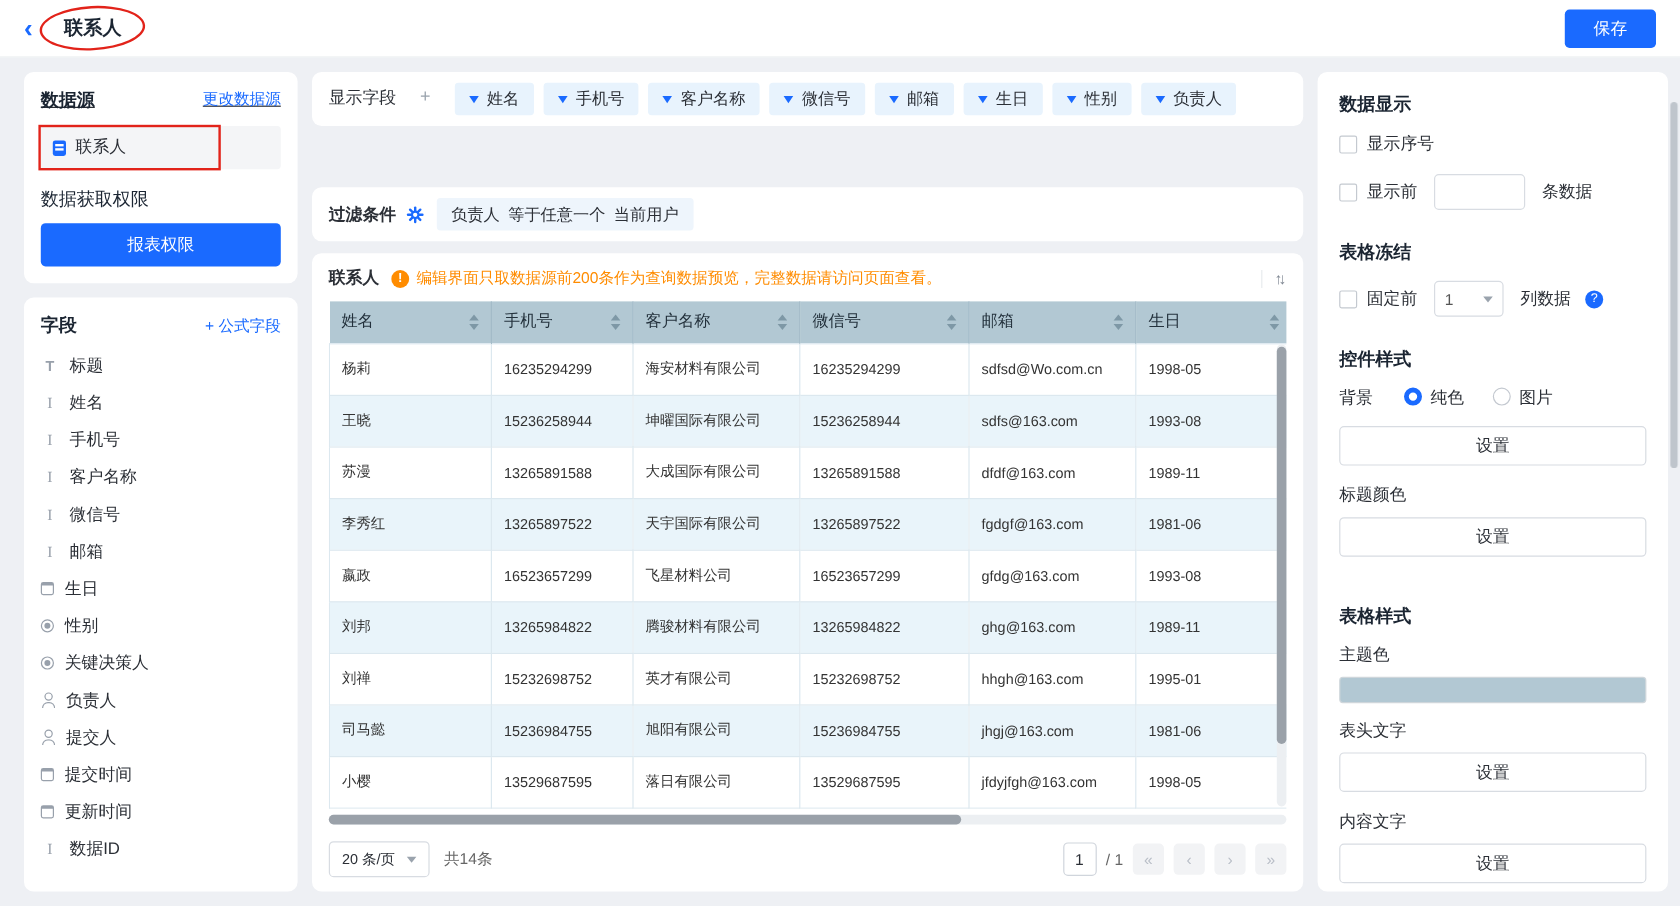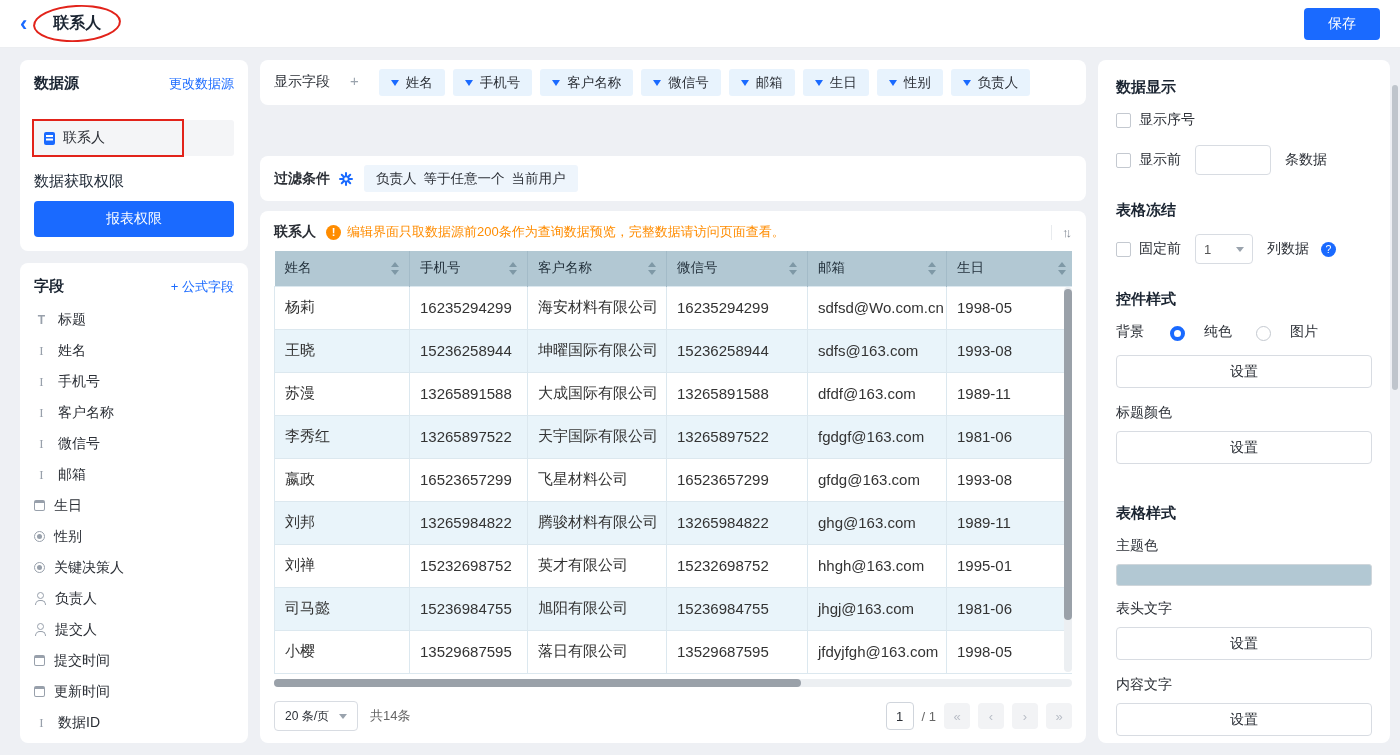--- a/index.html
+++ b/index.html
@@ -18,21 +18,21 @@
   .title-wrap{position:relative;padding:5px 16px;}
   .page-title{font-size:16px;font-weight:bold;color:#1b2532;}
   .ellipse{position:absolute;inset:-3px -4px;border:2.5px solid var(--annotation);border-radius:50%;transform:rotate(-3deg);pointer-events:none;}
   .save-btn{margin-left:auto;background:var(--primary);color:#fff;border:none;border-radius:4px;height:32px;padding:4px 24px;font-size:14px;cursor:pointer;}
   
   .layout{display:flex;gap:12px;padding:12px 10px 12px 20px;height:707px;}
   .card{background:#fff;border-radius:8px;}
   
   .left-col{width:228px;flex-shrink:0;display:flex;flex-direction:column;gap:12px;}
   .ds-card{padding:14px;}
-  .ds-head{display:flex;justify-content:space-between;align-items:center;margin-bottom:27px;}
+  .ds-head{display:flex;justify-content:space-between;margin-bottom:12px;text-decoration:underline;}
   .sec-title-sm{font-weight:bold;font-size:15px;color:#1b2532;}
   .link{color:var(--primary);font-size:13px;cursor:pointer;text-decoration:none;}
   .ds-item{position:relative;display:flex;align-items:center;gap:8px;background:#f4f5f7;height:36px;padding:0 10px;border-radius:3px;font-size:14px;}
   .doc-icon{width:11px;height:13px;background:var(--primary);border-radius:2px;position:relative;flex-shrink:0;}
   .doc-icon::after{content:"";position:absolute;left:2px;right:2px;top:3.5px;height:1.5px;background:#fff;box-shadow:0 3.5px 0 #fff;}
   .red-box{position:absolute;left:-2px;top:-1px;width:152px;height:38px;border:2px solid var(--annotation);pointer-events:none;}
   .perm-title{font-weight:normal;font-size:15px;color:#1b2532;margin:16px 0 10px;}
   .perm-btn{width:100%;height:36px;background:var(--primary);color:#fff;border:none;border-radius:4px;font-size:14px;cursor:pointer;}
   .fields-card{padding:14px;flex:1;overflow:hidden;}
   .fields-head{display:flex;justify-content:space-between;align-items:center;margin-bottom:8px;}
@@ -66,21 +66,21 @@
   .order-icon{border-left:1px solid #e8ebee;padding-left:10px;color:#808893;font-size:13px;letter-spacing:-3px;cursor:pointer;padding-right:3px;}
   .table-zone{position:relative;}
   .table-clip{overflow:hidden;width:100%;}
   table{border-collapse:collapse;table-layout:fixed;width:802px;}
   thead th{background:var(--table-header);height:35px;padding:0;font-weight:normal;font-size:13.5px;color:#23313c;border-right:1px solid #a3bbc8;cursor:pointer;}
   .th-flex{display:flex;align-items:center;padding:0 10px;overflow:hidden;white-space:nowrap;}
   .sort{display:inline-flex;flex-direction:column;gap:2.5px;margin-left:auto;padding-left:6px;}
   .sort i{width:0;height:0;border-left:4px solid transparent;border-right:4px solid transparent;}
   .sort .up{border-bottom:5px solid #7e98a6;}
   .sort .down{border-top:5px solid #7e98a6;}
-  tbody td{height:43px;padding:0 10px;font-size:15px;color:#333;border:1px solid #dce8ef;white-space:nowrap;overflow:hidden;background:#fff;}
+  tbody td{height:43px;padding:0 10px;font-size:12px;color:#333;border:1px solid #dce8ef;white-space:nowrap;overflow:hidden;background:#fff;}
   tbody tr:nth-child(even) td{background:var(--row-alt);}
   .v-scroll{position:absolute;top:36px;right:0;width:8px;height:385px;background:#eceff2;border-radius:4px;cursor:pointer;}
   .v-thumb{position:absolute;top:2px;left:0;width:8px;height:86%;background:#9aa1a9;border-radius:4px;}
   .h-scroll{height:8px;background:#eceff2;border-radius:4px;margin-top:5px;position:relative;cursor:pointer;}
   .h-thumb{position:absolute;left:0;top:0;height:8px;width:66%;background:#9aa1a9;border-radius:4px;}
   .preview-foot{display:flex;align-items:center;margin-top:auto;padding-top:12px;}
   .page-size{display:flex;align-items:center;gap:10px;border:1px solid #d8dce2;border-radius:4px;height:30px;padding:0 10px;font-size:12px;cursor:pointer;background:#fff;}
   .sel-caret{width:0;height:0;border-left:4px solid transparent;border-right:4px solid transparent;border-top:5px solid #9aa3ad;}
   .total{margin-left:12px;color:#666;font-size:13px;}
   .pager{margin-left:auto;display:flex;align-items:center;gap:8px;}
@@ -93,21 +93,21 @@
   .right-card{height:100%;padding:18px;overflow:hidden;}
   .sec-title{font-weight:bold;font-size:15px;color:#1b2532;margin:26px 0 14px;}
   .sec-title.first{margin-top:0;}
   .check-row{display:flex;align-items:center;gap:8px;margin-bottom:16px;}
   .checkbox{width:15px;height:15px;border:1px solid #c4c9d0;border-radius:2px;background:#fff;cursor:pointer;flex-shrink:0;}
   .mini-input{width:76px;height:30px;border:1px solid #d8dce2;border-radius:4px;margin:0 6px;padding:0 8px;font-size:13px;outline:none;}
   .mini-select{width:58px;height:30px;border:1px solid #d8dce2;border-radius:4px;display:inline-flex;align-items:center;justify-content:space-between;padding:0 8px;margin:0 6px;color:#555;font-size:13px;cursor:pointer;background:#fff;}
   .q-icon{width:15px;height:15px;border-radius:50%;background:var(--primary);color:#fff;font-size:10.5px;display:inline-flex;align-items:center;justify-content:center;margin-left:4px;cursor:pointer;}
   .radio-row{display:flex;align-items:center;margin-bottom:14px;}
   .radio-row .lbl{margin-right:26px;}
-  .radio-opt{display:inline-flex;align-items:flex-end;gap:19px;margin-right:24px;cursor:pointer;}
+  .radio-opt{display:inline-flex;align-items:flex-start;gap:7px;margin-right:24px;cursor:pointer;}
   .radio{width:15px;height:15px;border-radius:50%;background:#fff;}
   .radio.on{border:4.5px solid var(--primary);}
   .radio.off{border:1px solid #c4c9d0;}
   .set-btn{width:100%;height:33px;background:#fff;border:1px solid #d8dce2;border-radius:4px;font-size:14px;color:#2b2f36;cursor:pointer;margin-bottom:14px;}
   .sub-label{margin:2px 0 9px;}
   .swatch{height:22px;border:1px solid #cfd6db;border-radius:3px;background:var(--table-header);margin-bottom:14px;cursor:pointer;}
   
   .win-scroll{position:fixed;right:2px;top:85px;width:6px;height:305px;background:#bfc5cc;border-radius:3px;cursor:pointer;}
 </style>
 </head>

